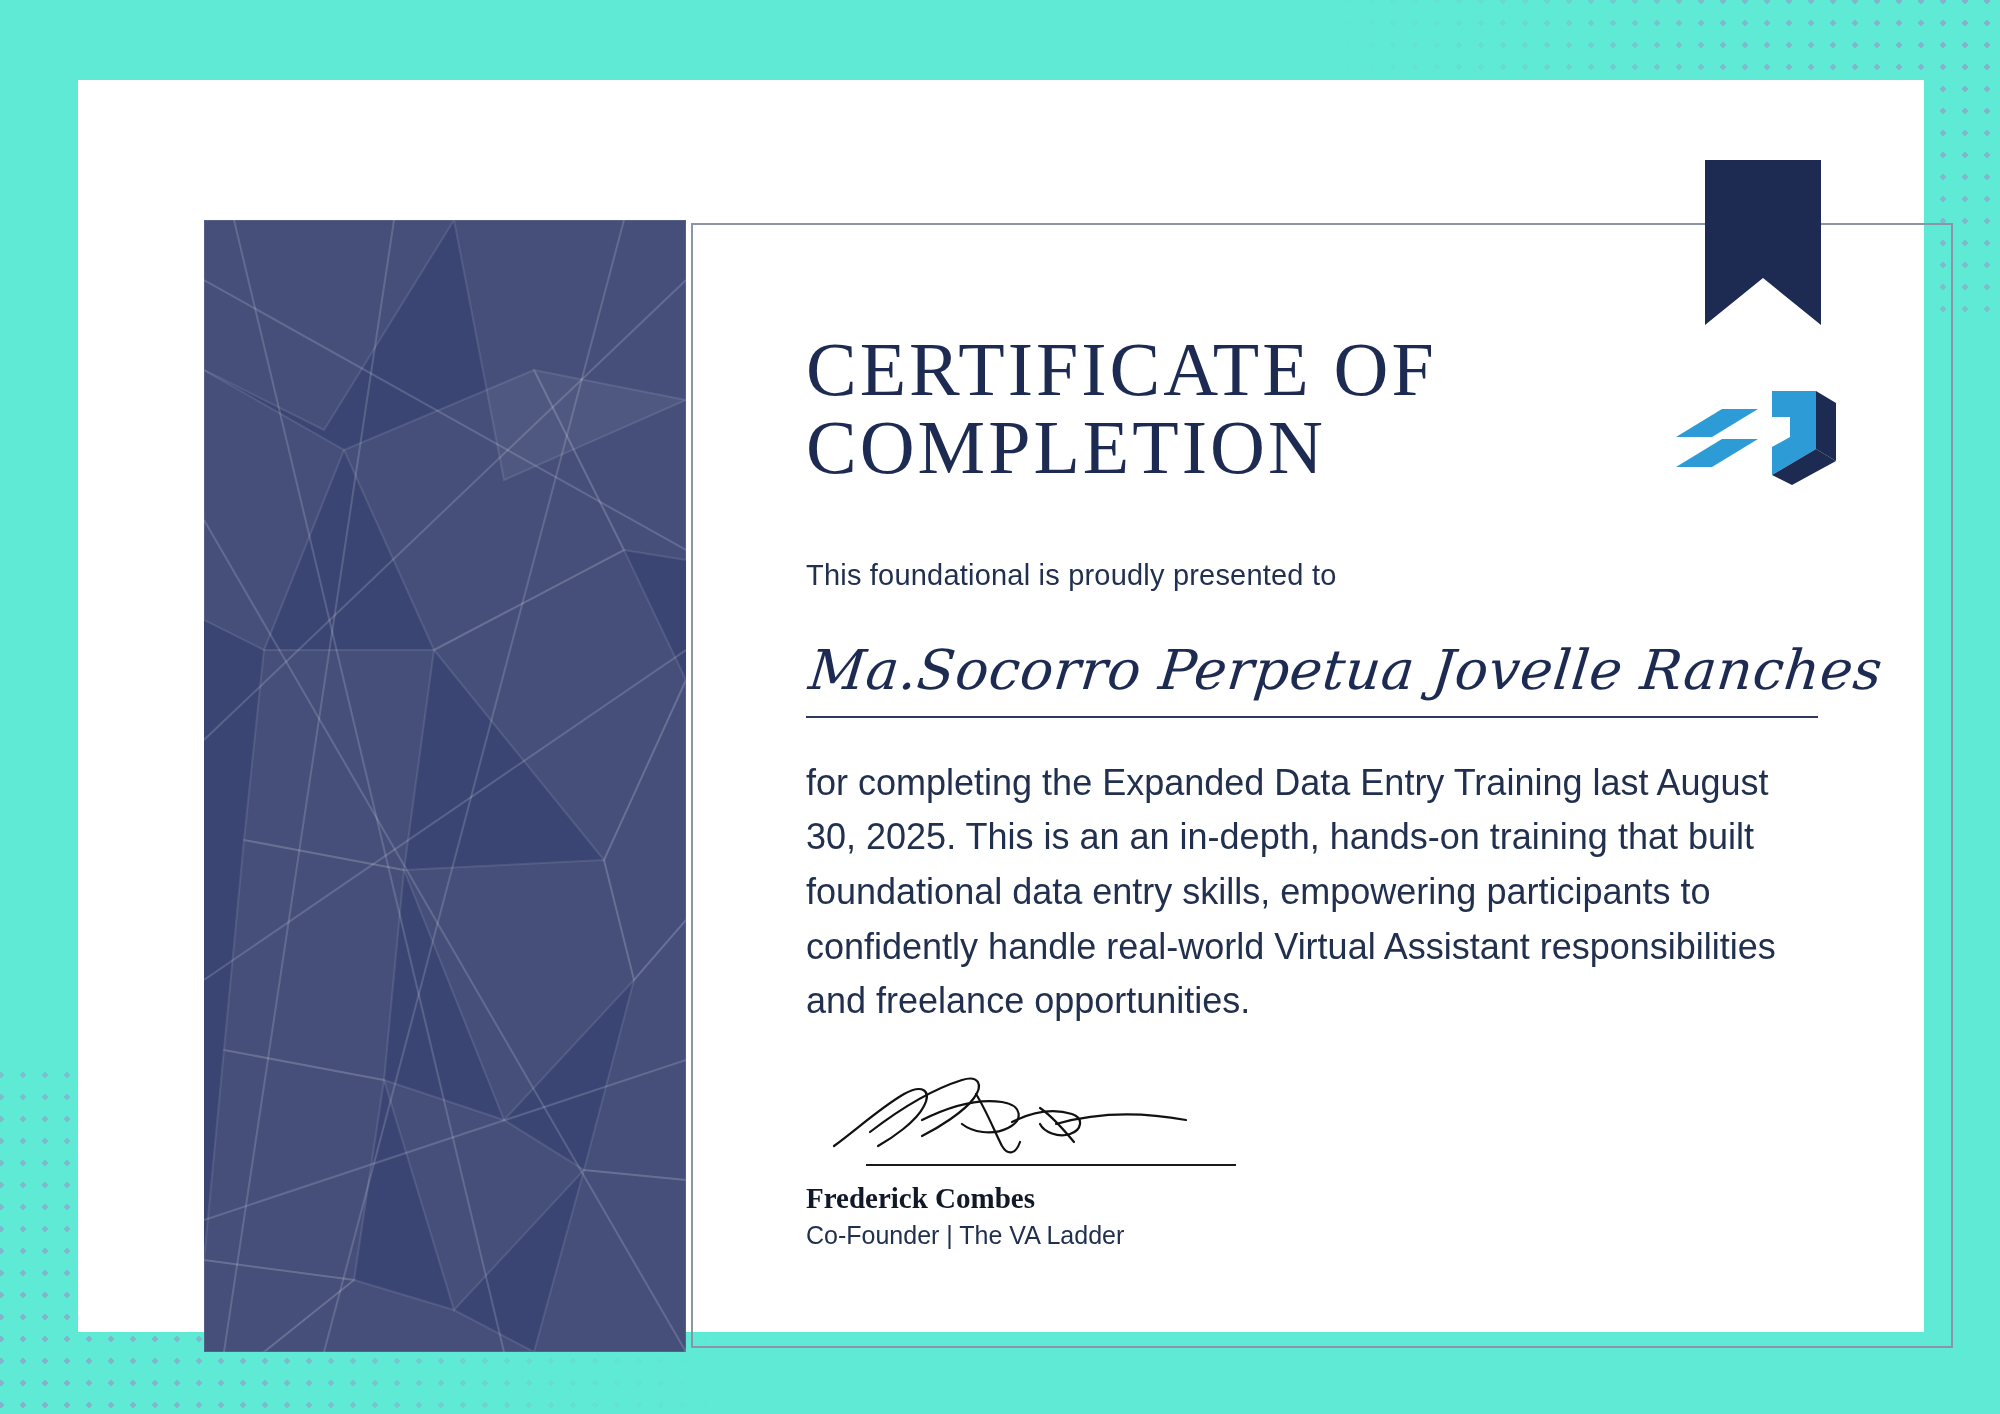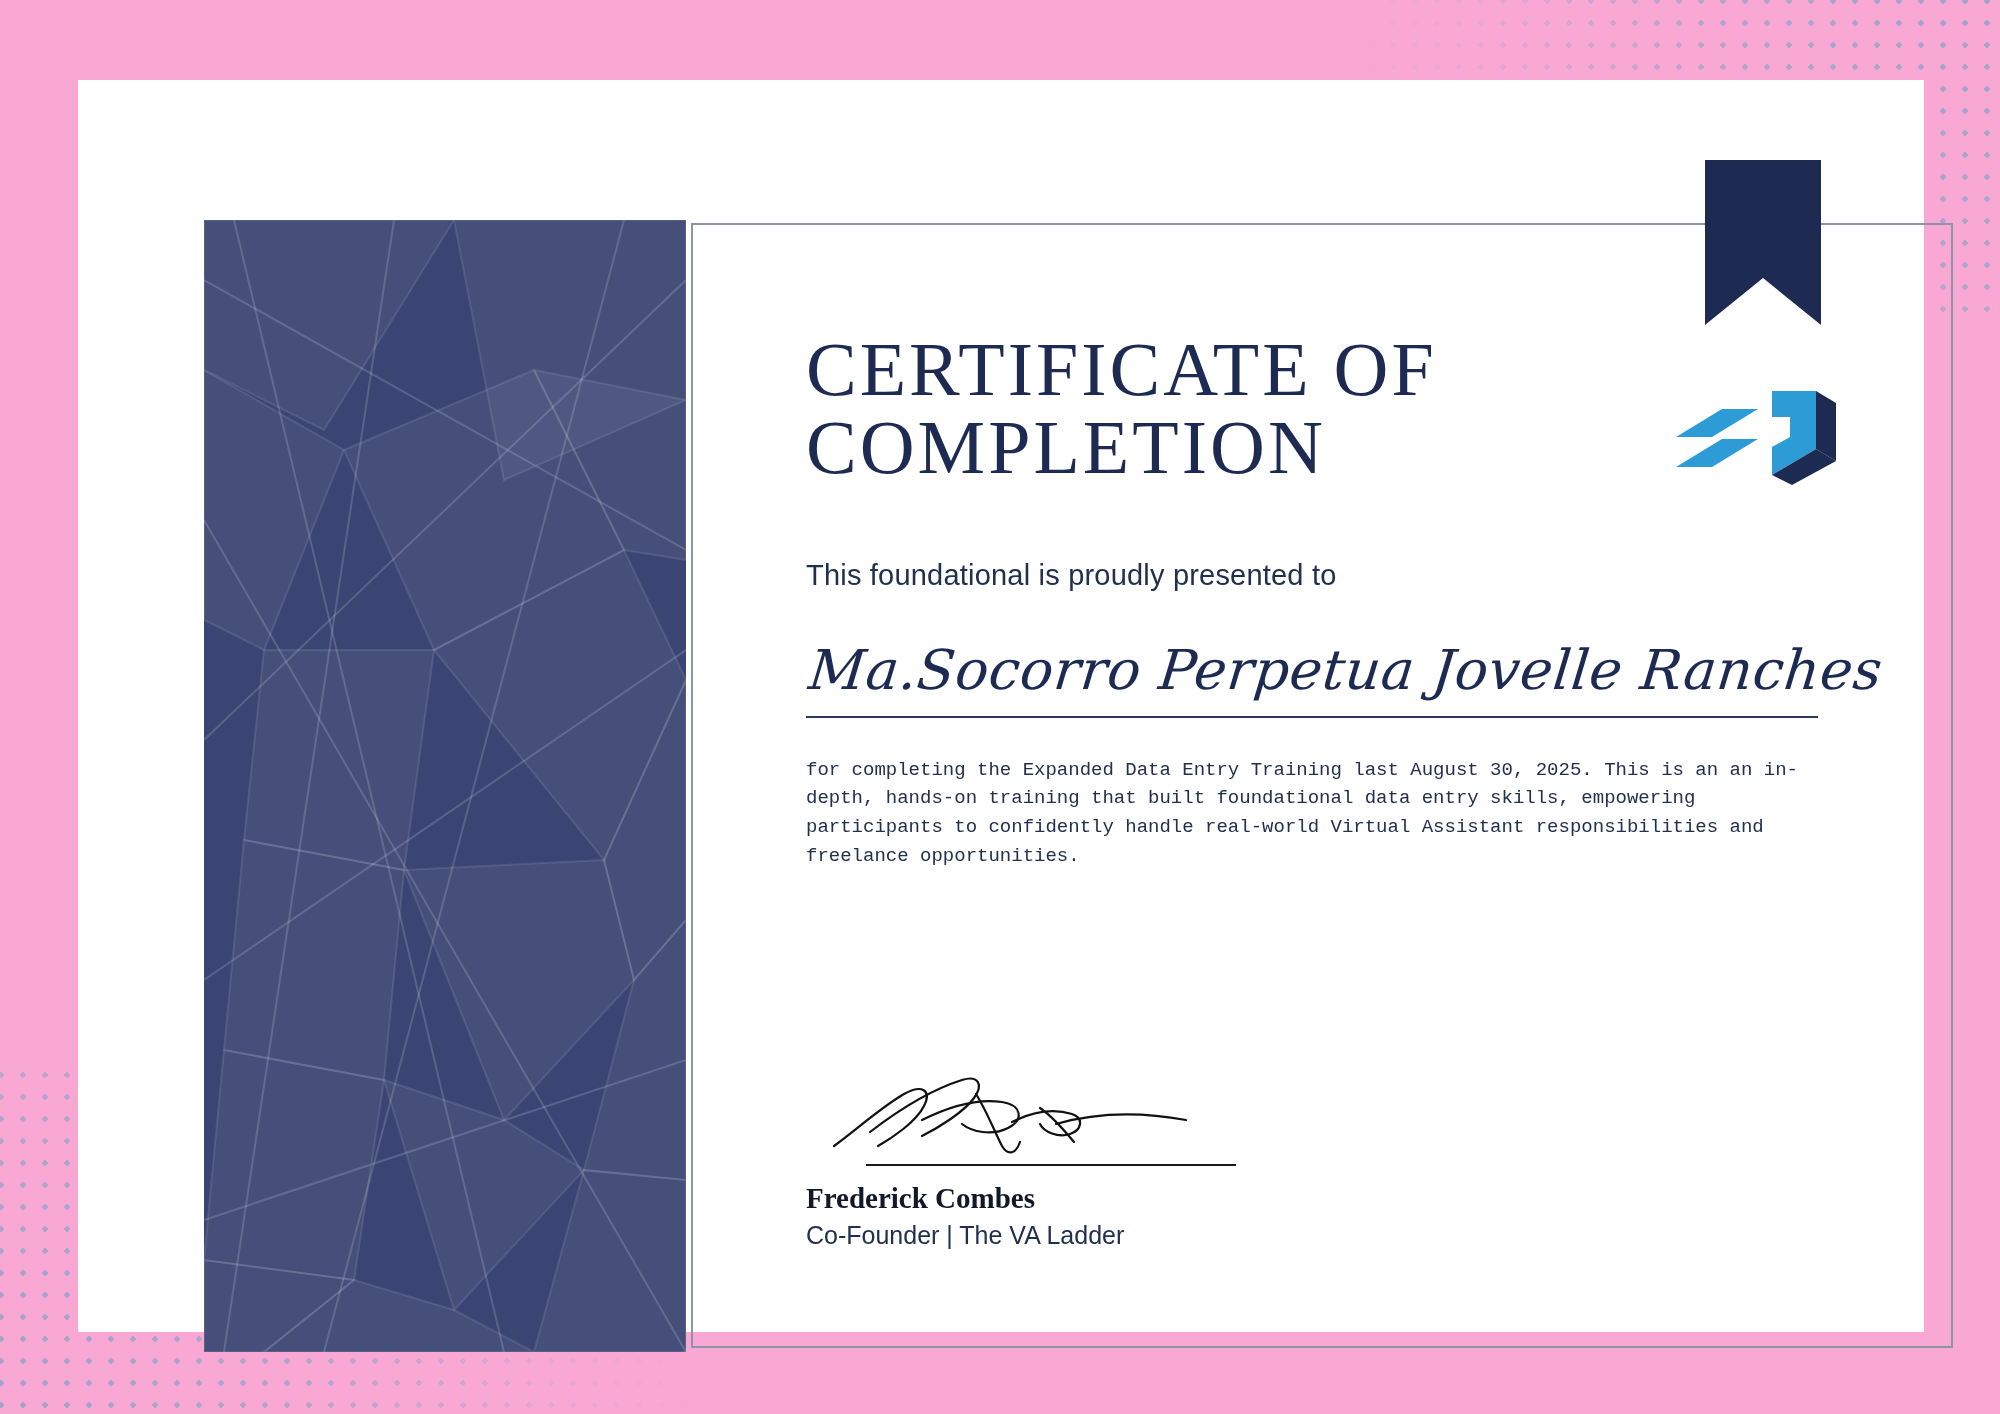--- a/index.html
+++ b/index.html
@@ -11,21 +11,21 @@
     width: 2000px;
     height: 1414px;
     overflow: hidden;
     font-family: "Liberation Sans", sans-serif;
   }
 
   #certificate {
     position: relative;
     width: 2000px;
     height: 1414px;
-    background: #f9a8d4;
+    background: #5eead4;
     overflow: hidden;
   }
 
   
   .dots {
     position: absolute;
     pointer-events: none;
   }
   .dots-tr {
     top: -10px;
@@ -139,25 +139,24 @@
   }
   .recipient-rule {
     margin-top: 14px;
     width: 1012px;
     height: 2px;
     background: #2b3a5e;
   }
 
   .body-text {
     margin-top: 38px;
-    font-size: 19px;
+    font-size: 36px;
     line-height: 1.52;
     color: #22304f;
     width: 1012px;
-    font-family: Liberation Mono, monospace;
   }
 
   
   .signatures {
     position: absolute;
     left: 728px;
     top: 990px;
     width: 1030px;
     display: flex;
     justify-content: space-between;

